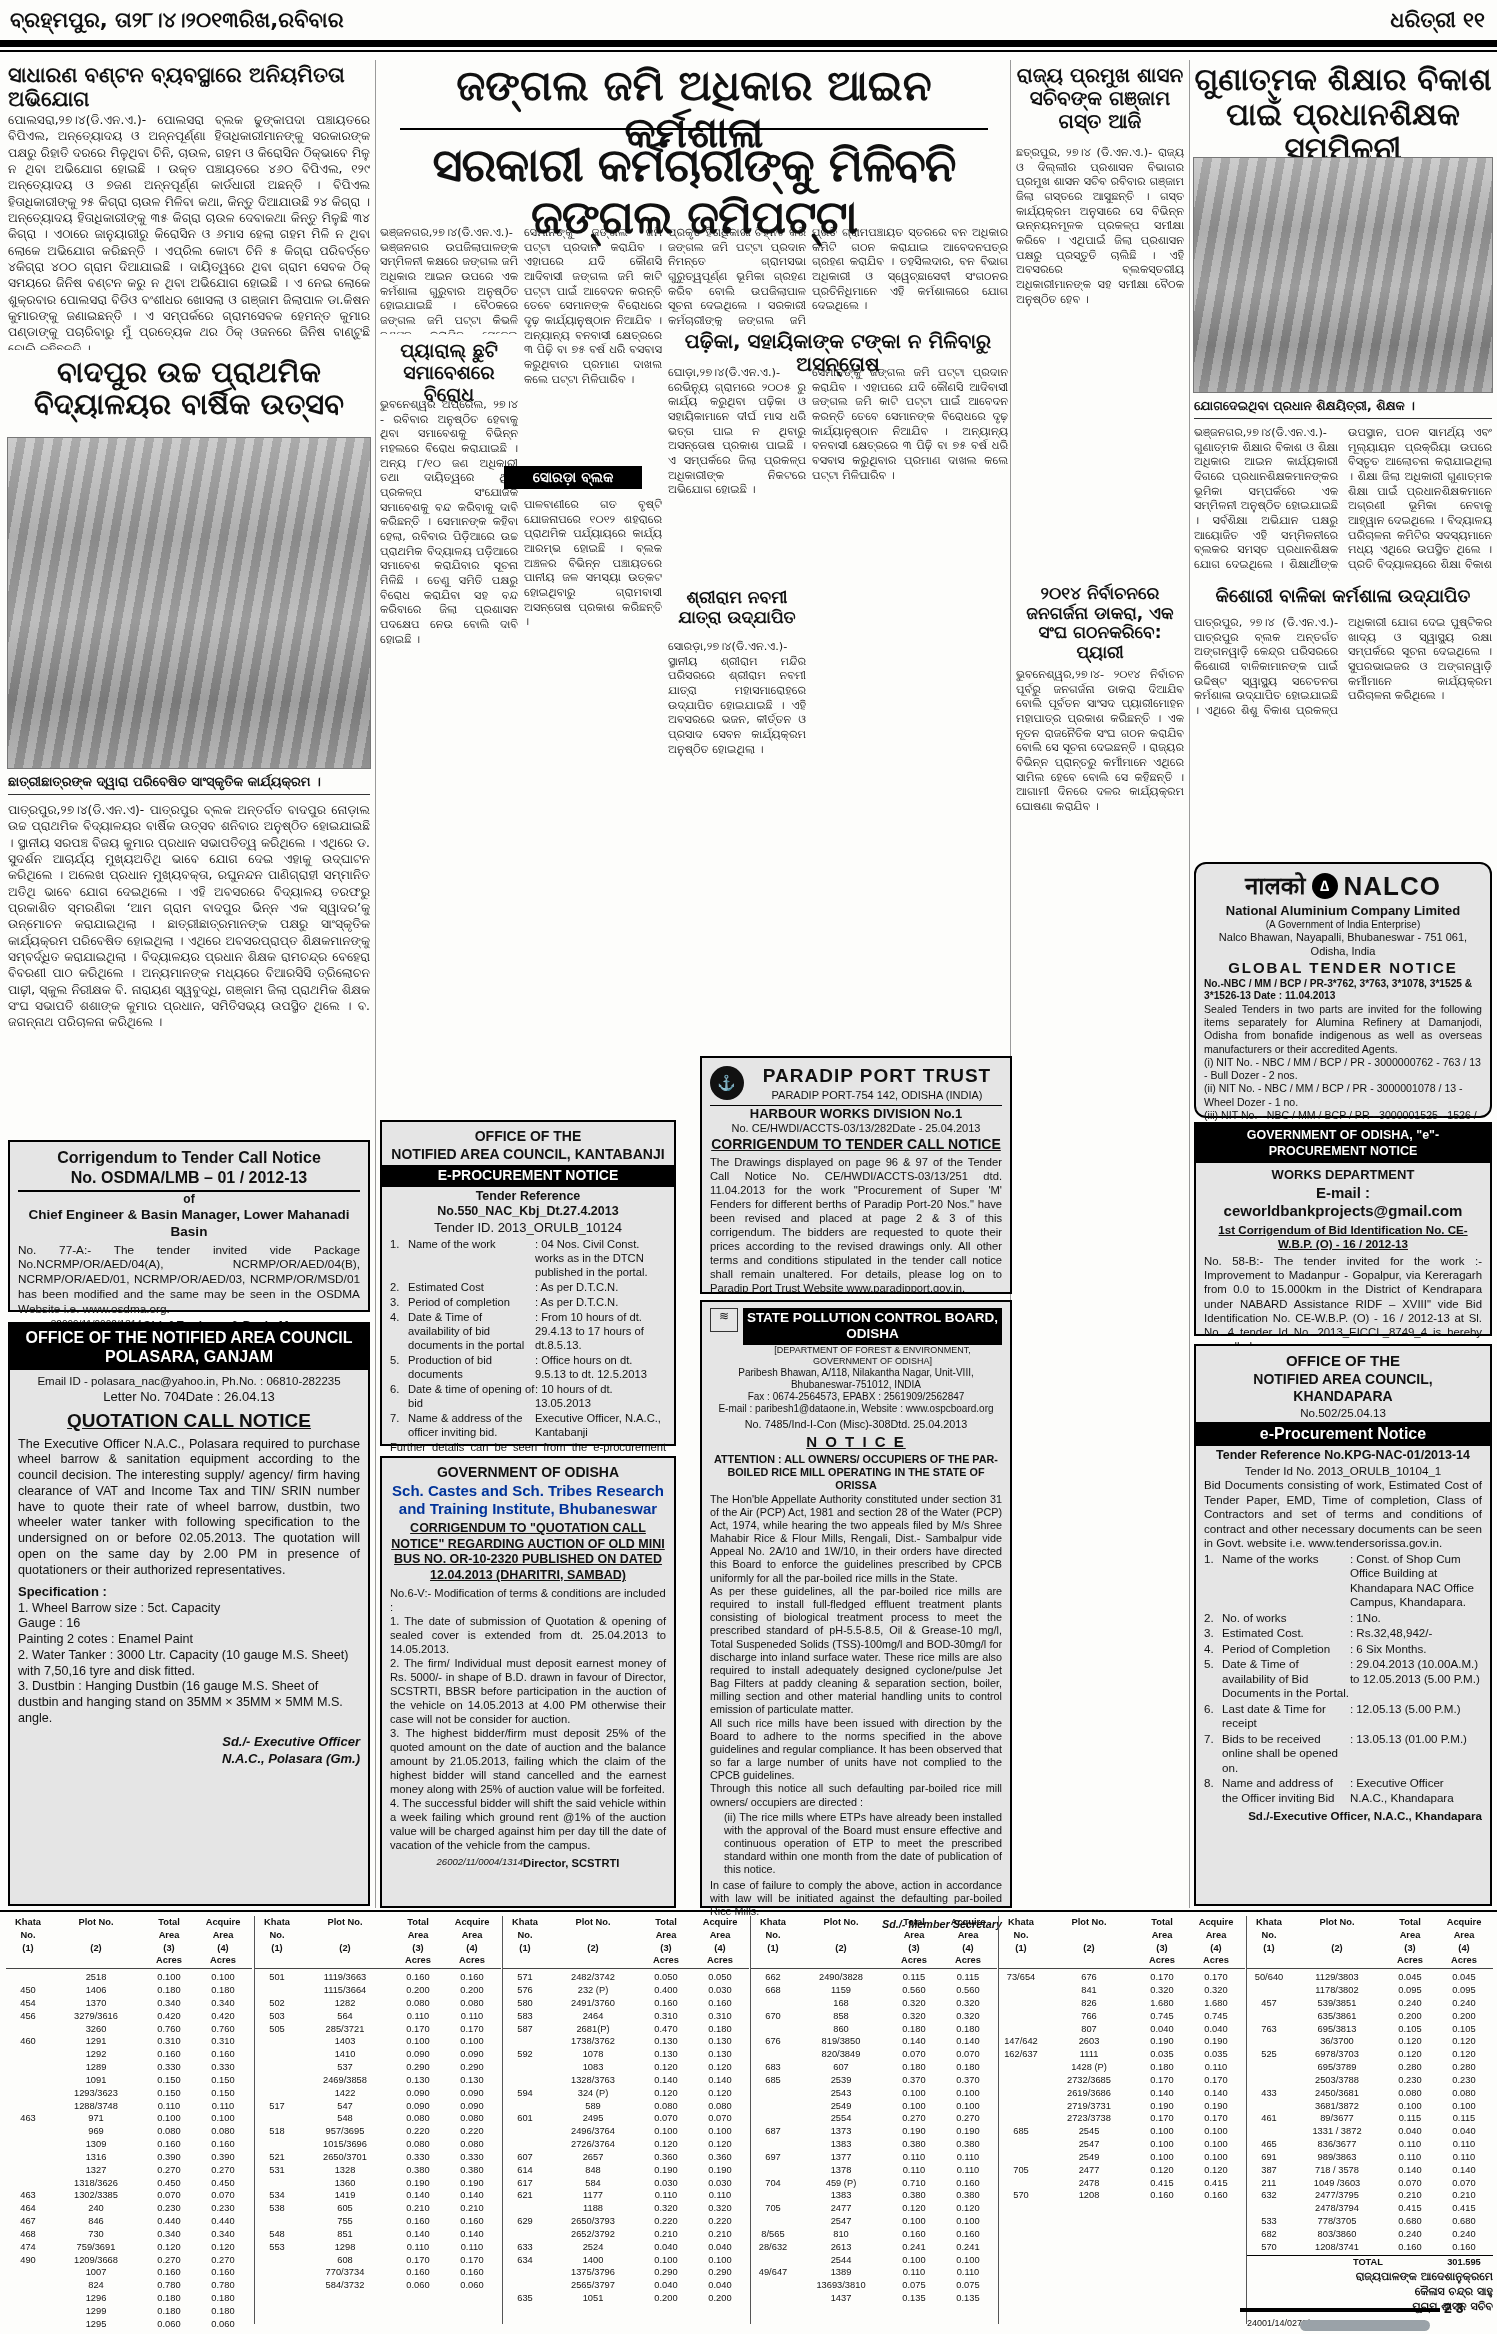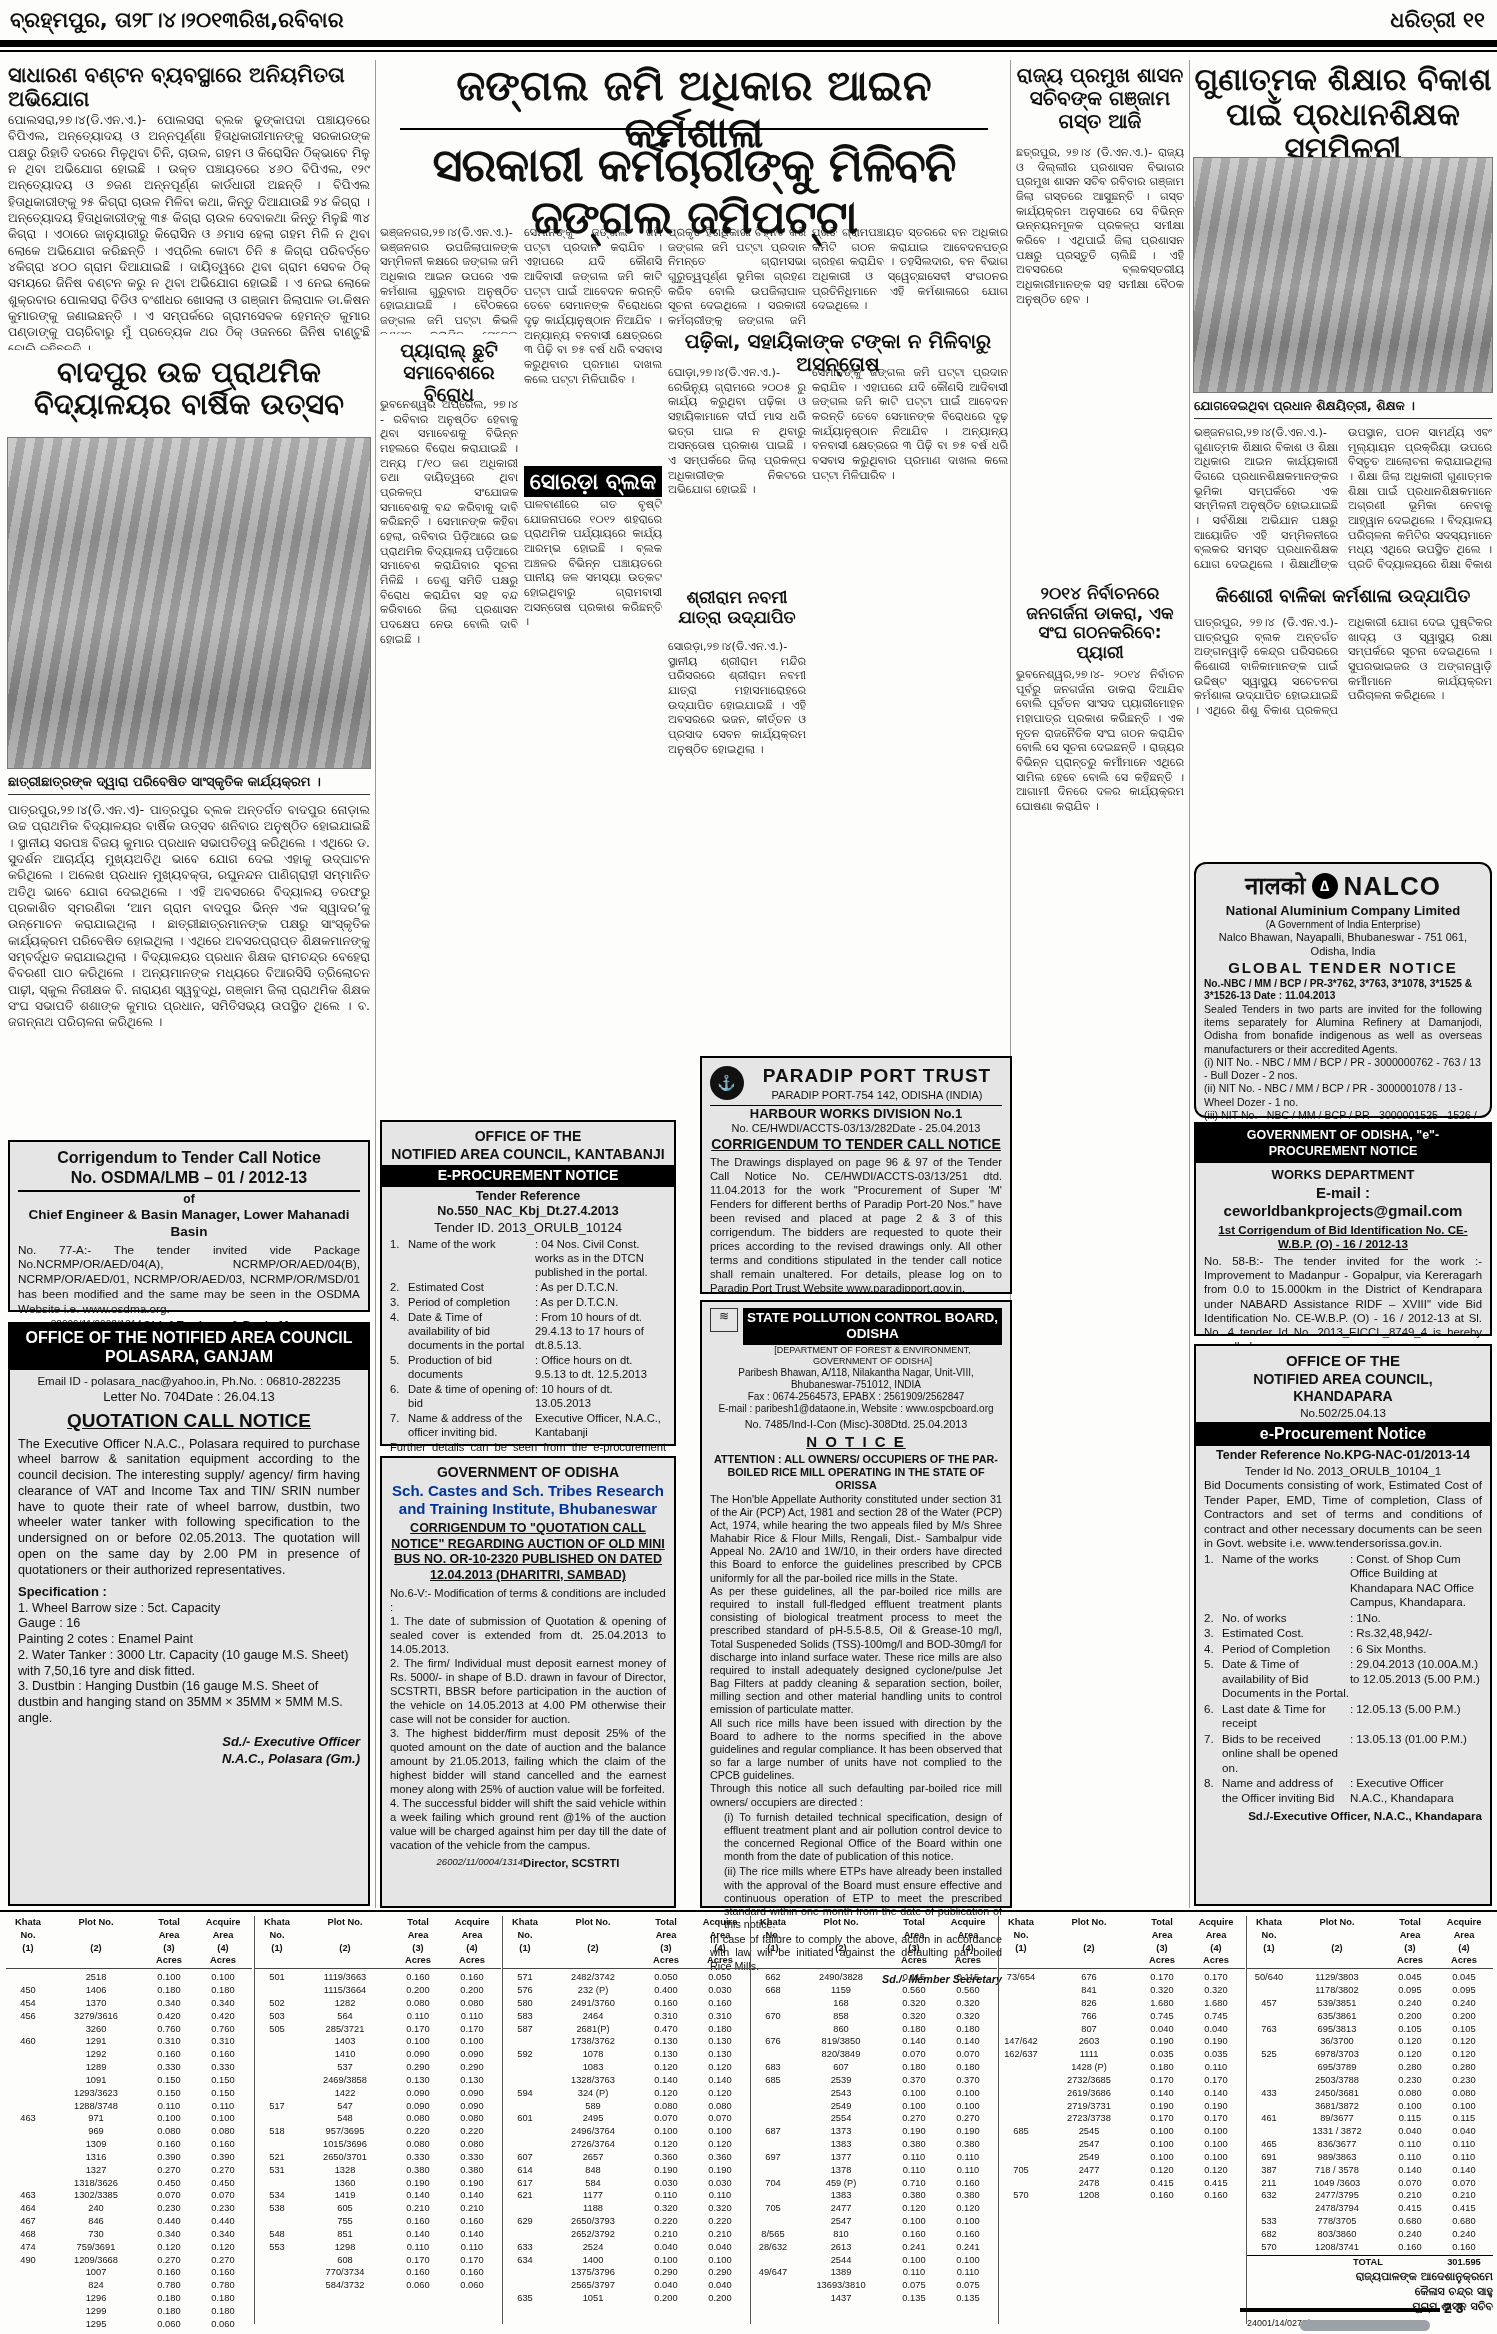--- a/index.html
+++ b/index.html
@@ -106,21 +106,21 @@
 
   <div class="abs odia headline ctr" style="left:380px;top:62px;width:628px;font-size:42px;">ଜଙ୍ଗଲ ଜମି ଅଧିକାର ଆଇନ କର୍ମଶାଳା</div>
   <div class="abs rule" style="left:400px;top:128px;width:588px;height:2px;"></div>
   <div class="abs odia headline ctr" style="left:380px;top:140px;width:628px;font-size:46px;letter-spacing:-1px;">ସରକାରୀ କର୍ମଚାରୀଙ୍କୁ ମିଳିବନି ଜଙ୍ଗଲ ଜମିପଟ୍ଟା</div>
 
   <div class="abs odia body-xs just" style="left:380px;top:226px;width:138px;height:108px;overflow:hidden;">ଭଞ୍ଜନଗର,୨୭।୪(ଡି.ଏନ.ଏ.)- ଭଞ୍ଜନଗର ଉପଜିଲାପାଳଙ୍କ ସମ୍ମିଳନୀ କକ୍ଷରେ ଜଙ୍ଗଲ ଜମି ଅଧିକାର ଆଇନ ଉପରେ ଏକ କର୍ମଶାଳା ଗୁରୁବାର ଅନୁଷ୍ଠିତ ହୋଇଯାଇଛି । ବୈଠକରେ ଜଙ୍ଗଲ ଜମି ପଟ୍ଟା କିଭଳି ବଣ୍ଟନ କରାଯିବ ସେନେଇ ବିସ୍ତୃତ ଆଲୋଚନା କରାଯାଇଥିଲା ।</div>
   <div class="abs odia subhead" style="left:380px;top:340px;width:138px;font-size:19px;">ପ୍ୟାରାଲ୍ ଛୁଟି ସମାବେଶରେ ବିରୋଧ</div>
   <div class="abs odia body-xs just" style="left:380px;top:398px;width:138px;height:710px;overflow:hidden;">ଭୁବନେଶ୍ୱର ଅପ୍ରେଲ, ୨୭।୪ - ରବିବାର ଅନୁଷ୍ଠିତ ହେବାକୁ ଥିବା ସମାବେଶକୁ ବିଭିନ୍ନ ମହଲରେ ବିରୋଧ କରାଯାଇଛି । ଅନ୍ୟ ୮/୧୦ ଜଣ ଅଧିକାରୀ ତଥା ଦାୟିତ୍ୱରେ ଥିବା ପ୍ରକଳ୍ପ ସଂଯୋଜକ ସମାବେଶକୁ ବନ୍ଦ କରିବାକୁ ଦାବି କରିଛନ୍ତି । ସେମାନଙ୍କ କହିବା ହେଲା, ରବିବାର ପିଡ଼ିଆରେ ଉଚ୍ଚ ପ୍ରାଥମିକ ବିଦ୍ୟାଳୟ ପଡ଼ିଆରେ ସମାବେଶ କରାଯିବାର ସୂଚନା ମିଳିଛି । ତେଣୁ ସମିତି ପକ୍ଷରୁ ବିରୋଧ କରାଯିବା ସହ ବନ୍ଦ କରିବାରେ ଜିଲା ପ୍ରଶାସନ ପଦକ୍ଷେପ ନେଉ ବୋଲି ଦାବି ହୋଇଛି ।</div>
 
   <div class="abs odia body-xs just" style="left:524px;top:226px;width:138px;height:236px;overflow:hidden;">ସେମାନଙ୍କୁ ଜଙ୍ଗଲ ଜମି ପଟ୍ଟା ପ୍ରଦାନ କରାଯିବ । ଏହାପରେ ଯଦି କୌଣସି ଆଦିବାସୀ ଜଙ୍ଗଲ ଜମି କାଟି ପଟ୍ଟା ପାଇଁ ଆବେଦନ କରନ୍ତି ତେବେ ସେମାନଙ୍କ ବିରୋଧରେ ଦୃଢ଼ କାର୍ଯ୍ୟାନୁଷ୍ଠାନ ନିଆଯିବ । ଅନ୍ୟାନ୍ୟ ବନବାସୀ କ୍ଷେତ୍ରରେ ୩ ପିଢ଼ି ବା ୭୫ ବର୍ଷ ଧରି ବସବାସ କରୁଥିବାର ପ୍ରମାଣ ଦାଖଲ କଲେ ପଟ୍ଟା ମିଳିପାରିବ ।</div>
-  <div class="abs odia revbar" style="left:524px;top:466px;width:138px;font-size:22px;">ସୋରଡ଼ା ବ୍ଲକ</div>
+  <div class="abs odia revbar" style="left:504px;top:466px;width:138px;font-size:14px;">ସୋରଡ଼ା ବ୍ଲକ</div>
   <div class="abs odia body-xs just" style="left:524px;top:498px;width:138px;height:610px;overflow:hidden;">ପାଳବାଣୀରେ ଗତ ବୃଷ୍ଟି ଯୋଜନାପରେ ୧୦୧୨ ଶହରାରେ ପ୍ରାଥମିକ ପର୍ଯ୍ୟାୟରେ କାର୍ଯ୍ୟ ଆରମ୍ଭ ହୋଇଛି । ବ୍ଲକ ଅଞ୍ଚଳର ବିଭିନ୍ନ ପଞ୍ଚାୟତରେ ପାନୀୟ ଜଳ ସମସ୍ୟା ଉତ୍କଟ ହୋଇଥିବାରୁ ଗ୍ରାମବାସୀ ଅସନ୍ତୋଷ ପ୍ରକାଶ କରିଛନ୍ତି ।</div>
 
   <div class="abs odia subhead" style="left:668px;top:330px;width:340px;font-size:20px;">ପଢ଼ିକା, ସହାୟିକାଙ୍କ ଟଙ୍କା ନ ମିଳିବାରୁ ଅସନ୍ତୋଷ</div>
 
   <div class="abs odia body-xs just" style="left:668px;top:226px;width:138px;height:100px;overflow:hidden;">ପ୍ରକୃତ ହିତାଧିକାରୀ ଚିହ୍ନଟ କରି ଜଙ୍ଗଲ ଜମି ପଟ୍ଟା ପ୍ରଦାନ ନିମନ୍ତେ ଗ୍ରାମସଭା ଗୁରୁତ୍ୱପୂର୍ଣ୍ଣ ଭୂମିକା ଗ୍ରହଣ କରିବ ବୋଲି ଉପଜିଲାପାଳ ସୂଚନା ଦେଇଥିଲେ । ସରକାରୀ କର୍ମଚାରୀଙ୍କୁ ଜଙ୍ଗଲ ଜମି ପଟ୍ଟା ମିଳିବ ନାହିଁ ବୋଲି ସ୍ପଷ୍ଟ କରାଯାଇଥିଲା ।</div>
   <div class="abs odia body-xs just" style="left:668px;top:366px;width:138px;height:216px;overflow:hidden;">ଘୋଡ଼ା,୨୭।୪(ଡି.ଏନ.ଏ.)- ରେଭିନ୍ୟୁ ଗ୍ରାମରେ ୨୦୦୫ ରୁ କାର୍ଯ୍ୟ କରୁଥିବା ପଢ଼ିକା ଓ ସହାୟିକାମାନେ ଦୀର୍ଘ ମାସ ଧରି ଭତ୍ତା ପାଇ ନ ଥିବାରୁ ଅସନ୍ତୋଷ ପ୍ରକାଶ ପାଇଛି । ଏ ସମ୍ପର୍କରେ ଜିଲା ପ୍ରକଳ୍ପ ଅଧିକାରୀଙ୍କ ନିକଟରେ ଅଭିଯୋଗ ହୋଇଛି ।</div>
   <div class="abs odia subhead" style="left:668px;top:588px;width:138px;font-size:17px;">ଶ୍ରୀରାମ ନବମୀ ଯାତ୍ରା ଉଦ୍‌ଯାପିତ</div>
   <div class="abs odia body-xs just" style="left:668px;top:640px;width:138px;height:400px;overflow:hidden;">ସୋରଡ଼ା,୨୭।୪(ଡି.ଏନ.ଏ.)- ସ୍ଥାନୀୟ ଶ୍ରୀରାମ ମନ୍ଦିର ପରିସରରେ ଶ୍ରୀରାମ ନବମୀ ଯାତ୍ରା ମହାସମାରୋହରେ ଉଦ୍‌ଯାପିତ ହୋଇଯାଇଛି । ଏହି ଅବସରରେ ଭଜନ, କୀର୍ତ୍ତନ ଓ ପ୍ରସାଦ ସେବନ କାର୍ଯ୍ୟକ୍ରମ ଅନୁଷ୍ଠିତ ହୋଇଥିଲା ।</div>
 
   <div class="abs odia body-xs just" style="left:812px;top:226px;width:196px;height:100px;overflow:hidden;">ପ୍ରତି ଗ୍ରାମପଞ୍ଚାୟତ ସ୍ତରରେ ବନ ଅଧିକାର କମିଟି ଗଠନ କରାଯାଇ ଆବେଦନପତ୍ର ଗ୍ରହଣ କରାଯିବ । ତହସିଲଦାର, ବନ ବିଭାଗ ଅଧିକାରୀ ଓ ସ୍ୱେଚ୍ଛାସେବୀ ସଂଗଠନର ପ୍ରତିନିଧିମାନେ ଏହି କର୍ମଶାଳାରେ ଯୋଗ ଦେଇଥିଲେ ।</div>
@@ -227,21 +227,20 @@
       <span>Dtd. 25.04.2013</span>
     </div>
     <div class="nt u" style="font-size:15px;letter-spacing:2px;margin:2px 0;">N O T I C E</div>
     <div class="b ctr" style="font-size:10.8px;">ATTENTION :  ALL OWNERS/ OCCUPIERS OF THE PAR-BOILED RICE MILL OPERATING IN THE STATE OF ORISSA</div>
     <div id="spcb-paras" class="just">
         <div class="just">The Hon'ble Appellate Authority constituted under section 31 of the Air (PCP) Act, 1981 and section 28 of the Water (PCP) Act, 1974, while hearing the two appeals filed by M/s Shree Mahabir Rice &amp; Flour Mills, Rengali, Dist.- Sambalpur vide Appeal No. 2A/10 and 1W/10, in their orders have directed this Board to enforce the guidelines prescribed by CPCB uniformly for all the par-boiled rice mills in the State.</div>
         <div class="just">As per these guidelines, all the par-boiled rice mills are required to install full-fledged effluent treatment plants consisting of biological treatment process to meet the prescribed standard of pH-5.5-8.5, Oil &amp; Grease-10 mg/l, Total Suspeneded Solids (TSS)-100mg/l and BOD-30mg/l for discharge into inland surface water. These rice mills are also required to install adequately designed cyclone/pulse Jet Bag Filters at paddy cleaning &amp; separation section, boiler, milling section and other material handling units to control emission of particulate matter.</div>
         <div class="just">All such rice mills have been issued with direction by the Board to adhere to the norms specified in the above guidelines and regular compliance. It has been observed that so far a large number of units have not complied to the CPCB guidelines.</div>
         <div class="just">Through this notice all such defaulting par-boiled rice mill owners/ occupiers are directed :</div>
       </div>
-    <div class="just" style="padding-left:14px;margin-top:2px;">(i)  To furnish detailed technical specification, design of effluent treatment plant and air pollution control device to the concerned Regional Office of the Board within one month from the date of publication of this notice.</div>
     <div class="just" style="padding-left:14px;margin-top:2px;">(ii)  The rice mills where ETPs have already been installed with the approval of the Board must ensure effective and continuous operation of ETP to meet the prescribed standard within one month from the date of publication of this notice.</div>
     <div class="just" style="margin-top:2px;">In case of failure to comply the above, action in accordance with law will be initiated against the defaulting par-boiled Rice Mills.</div>
     <div class="sig" style="font-style:italic;">Sd./- Member Secretary</div>
   </div>
 
   <div class="abs odia subhead" style="left:1016px;top:64px;width:168px;font-size:20px;">ରାଜ୍ୟ ପ୍ରମୁଖ ଶାସନ ସଚିବଙ୍କ ଗଞ୍ଜାମ ଗସ୍ତ ଆଜି</div>
   <div class="abs odia body-xs just" style="left:1016px;top:146px;width:168px;height:432px;overflow:hidden;">ଛତ୍ରପୁର, ୨୭।୪ (ଡି.ଏନ.ଏ.)- ରାଜ୍ୟ ଓ ଦିଲ୍ଲୀର ପ୍ରଶାସନ ବିଭାଗର ପ୍ରମୁଖ ଶାସନ ସଚିବ ରବିବାର ଗଞ୍ଜାମ ଜିଲା ଗସ୍ତରେ ଆସୁଛନ୍ତି । ଗସ୍ତ କାର୍ଯ୍ୟକ୍ରମ ଅନୁସାରେ ସେ ବିଭିନ୍ନ ଉନ୍ନୟନମୂଳକ ପ୍ରକଳ୍ପ ସମୀକ୍ଷା କରିବେ । ଏଥିପାଇଁ ଜିଲା ପ୍ରଶାସନ ପକ୍ଷରୁ ପ୍ରସ୍ତୁତି ଚାଲିଛି । ଏହି ଅବସରରେ ବ୍ଲକସ୍ତରୀୟ ଅଧିକାରୀମାନଙ୍କ ସହ ସମୀକ୍ଷା ବୈଠକ ଅନୁଷ୍ଠିତ ହେବ ।</div>
   <div class="abs odia subhead" style="left:1016px;top:584px;width:168px;font-size:17px;">୨୦୧୪ ନିର୍ବାଚନରେ ଜନଗର୍ଜନା ଡାକରା, ଏକ ସଂଘ ଗଠନକରିବେ: ପ୍ୟାରୀ</div>
   <div class="abs odia body-xs just" style="left:1016px;top:668px;width:168px;height:1238px;overflow:hidden;">ଭୁବନେଶ୍ୱର,୨୭।୪- ୨୦୧୪ ନିର୍ବାଚନ ପୂର୍ବରୁ ଜନଗର୍ଜନା ଡାକରା ଦିଆଯିବ ବୋଲି ପୂର୍ବତନ ସାଂସଦ ପ୍ୟାରୀମୋହନ ମହାପାତ୍ର ପ୍ରକାଶ କରିଛନ୍ତି । ଏକ ନୂତନ ରାଜନୈତିକ ସଂଘ ଗଠନ କରାଯିବ ବୋଲି ସେ ସୂଚନା ଦେଇଛନ୍ତି । ରାଜ୍ୟର ବିଭିନ୍ନ ପ୍ରାନ୍ତରୁ କର୍ମୀମାନେ ଏଥିରେ ସାମିଲ ହେବେ ବୋଲି ସେ କହିଛନ୍ତି । ଆଗାମୀ ଦିନରେ ଦଳର କାର୍ଯ୍ୟକ୍ରମ ଘୋଷଣା କରାଯିବ ।</div>
 

